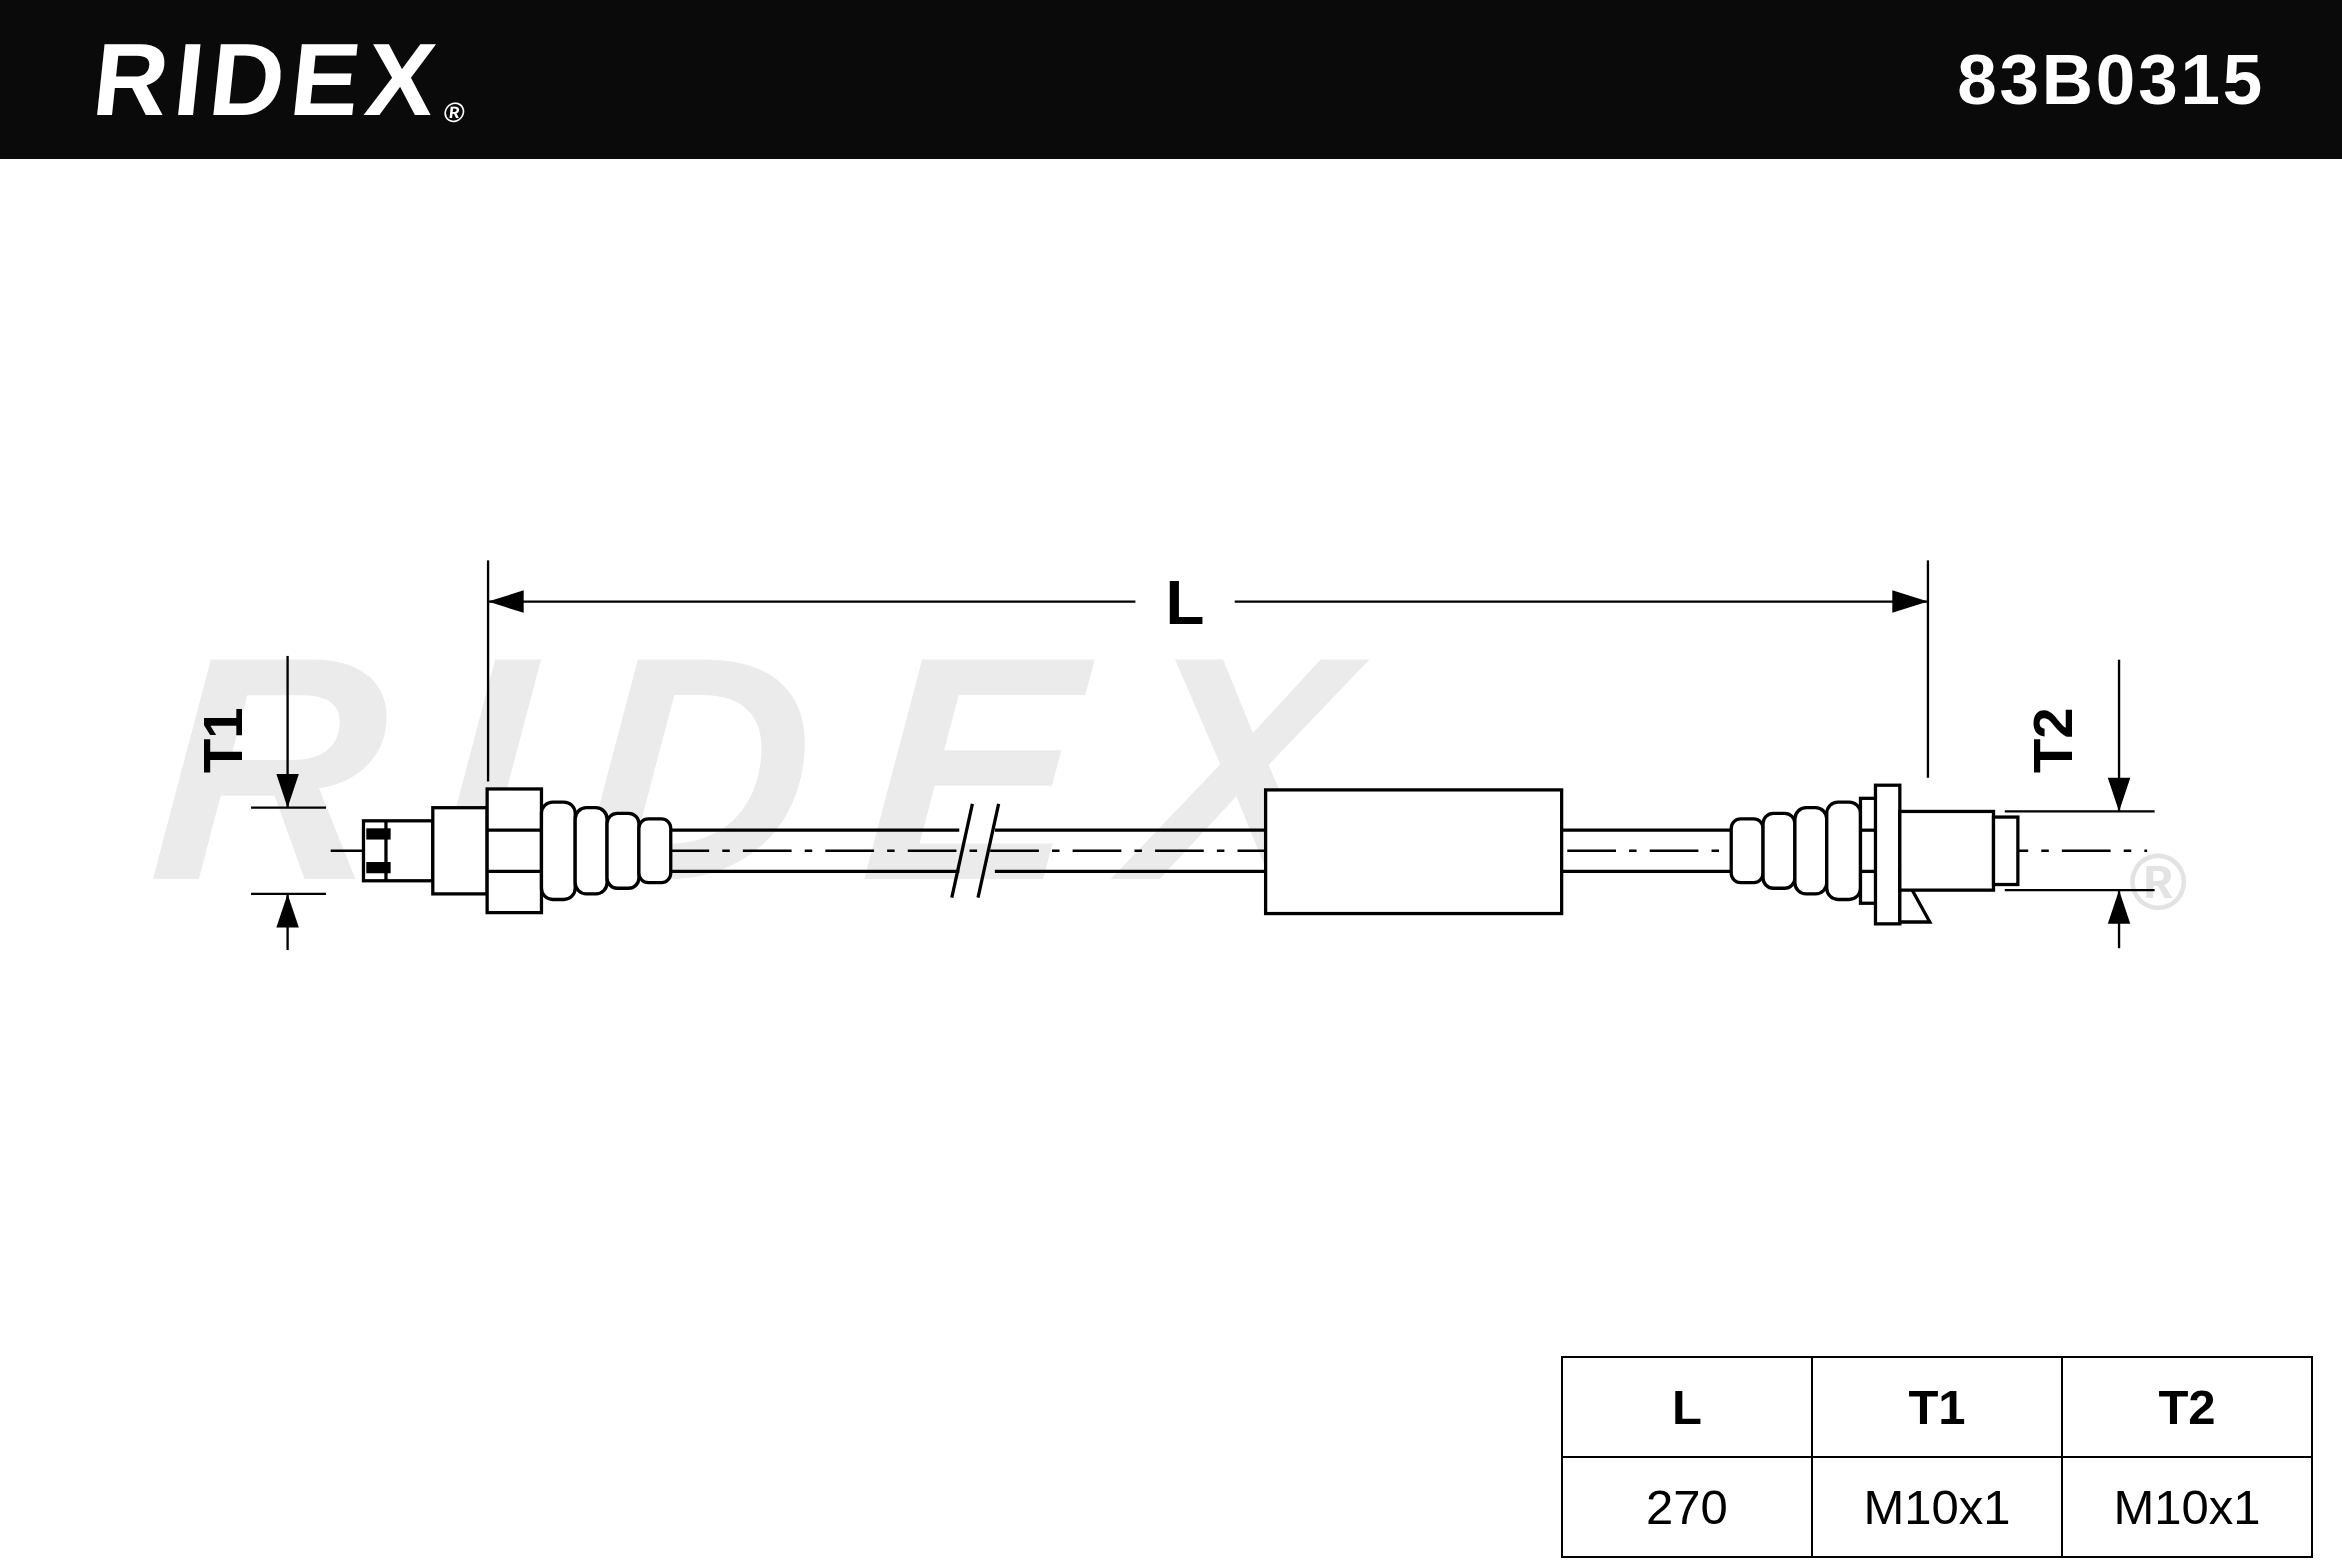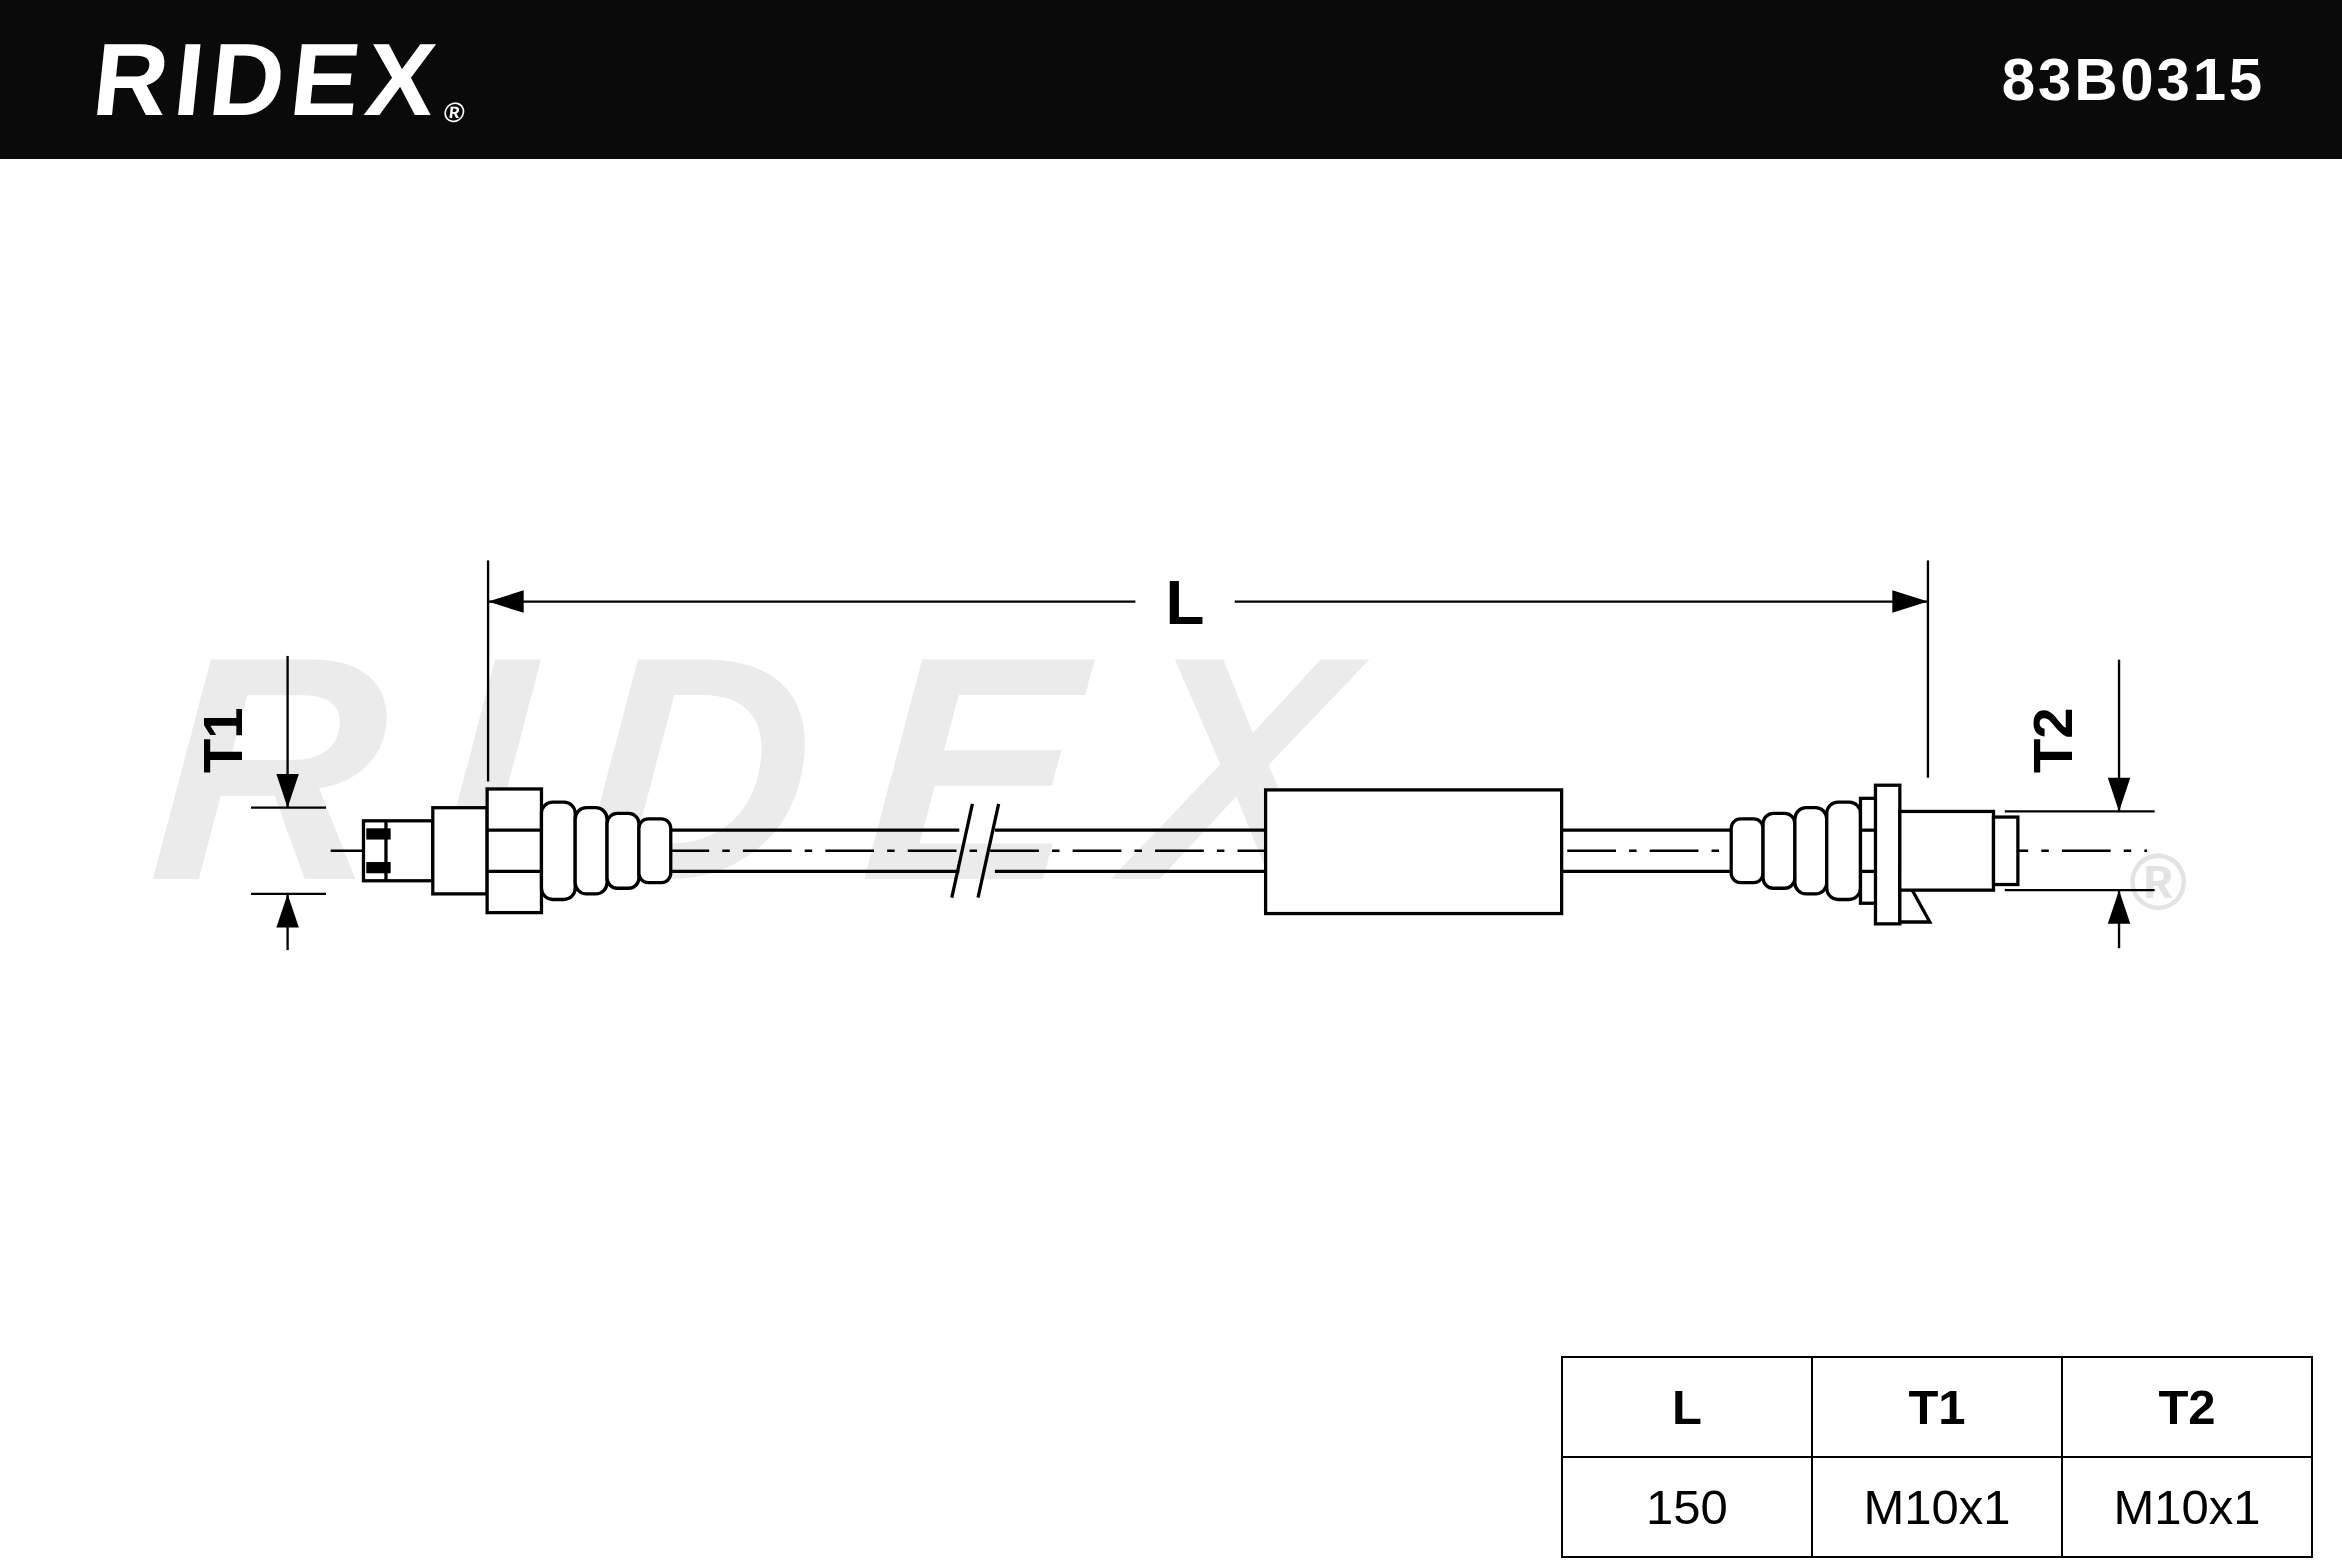--- a/index.html
+++ b/index.html
@@ -29,21 +29,21 @@
   }
   .brand .rmark{
     font-size:28px;
     font-weight:700;
     margin-left:5.6px;
     margin-bottom:3.7px;
     letter-spacing:0;
   }
   .part-number{
     color:#ffffff;
-    font-size:60px;
+    font-size:71px;
     font-weight:700;
     letter-spacing:2.8px;
     line-height:1;
   }
 
   
   .watermark{
     position:absolute;
     left:155px;top:609px;
     font-size:319px;
@@ -202,21 +202,21 @@
   </svg>
 
   <table class="spec-table">
     <tbody>
       <tr>
         <td class="hdr">L</td>
         <td class="hdr">T1</td>
         <td class="hdr">T2</td>
       </tr>
       <tr>
-        <td>150</td>
+        <td>270</td>
         <td>M10x1</td>
         <td>M10x1</td>
       </tr>
     </tbody>
   </table>
 
 </div>
 
 
 </body></html>

